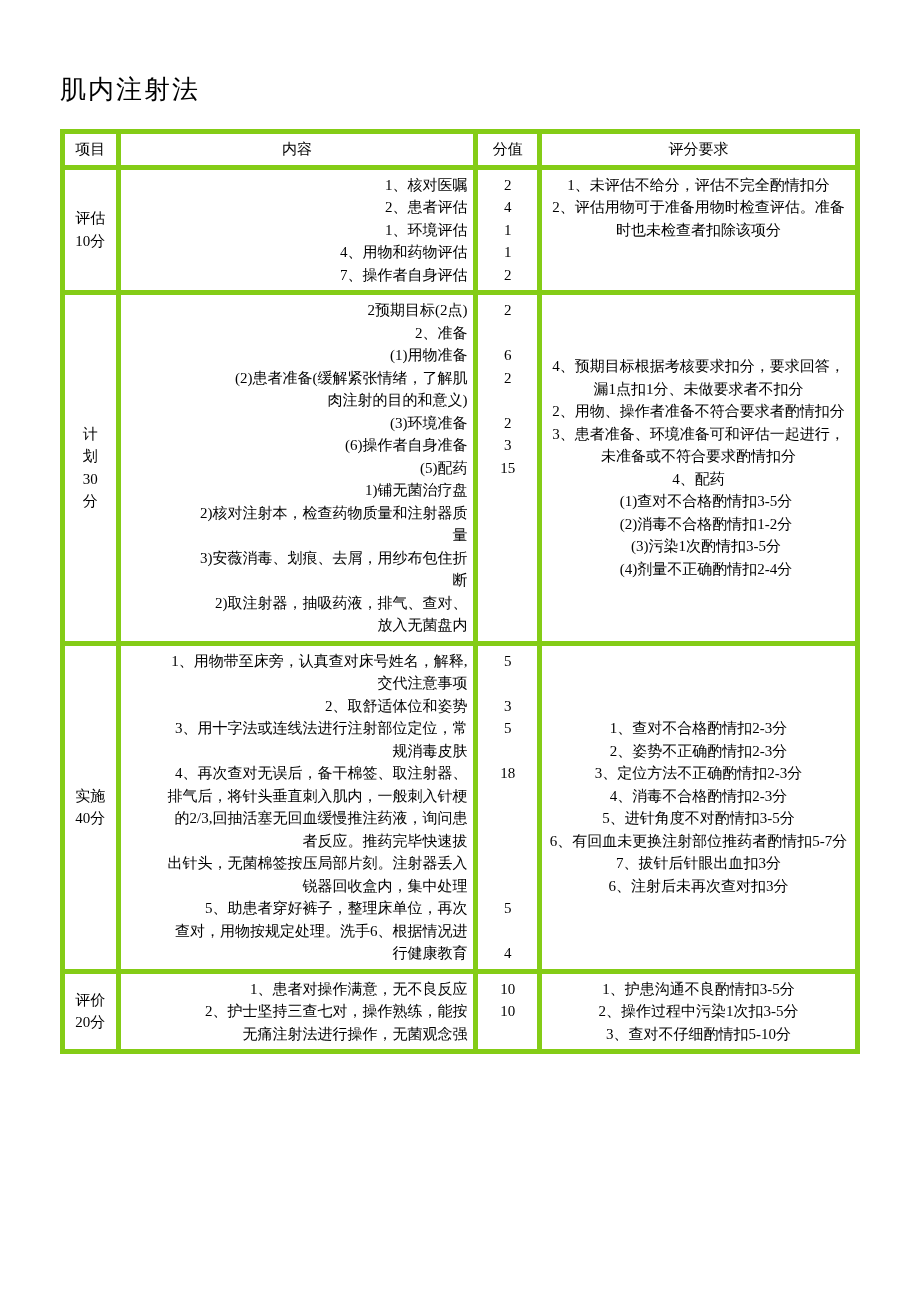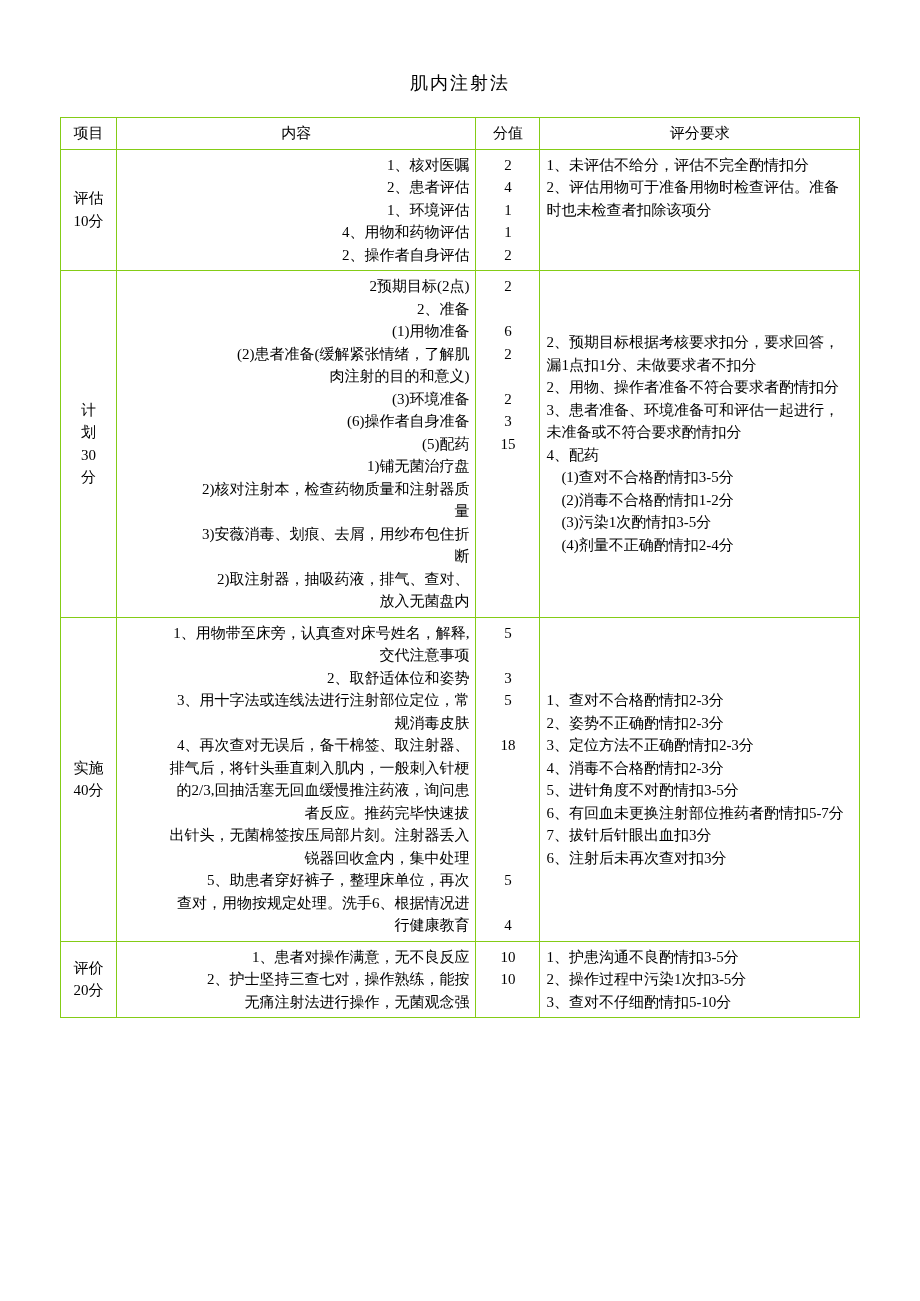--- a/index.html
+++ b/index.html
@@ -5,48 +5,48 @@
   body {
     font-family: "SimSun", "宋体", serif;
     background: #fff;
     margin: 0;
     padding: 40px 60px;
     color: #000;
     font-size: 15px;
     line-height: 1.5;
   }
   h1 {
-    text-align: center;
-    font-size: 18px;
+    text-align: left;
+    font-size: 26px;
     font-weight: normal;
     margin: 30px 0 20px 0;
     letter-spacing: 2px;
   }
   table {
     border-collapse: collapse;
     width: 100%;
     table-layout: fixed;
   }
   td, th {
-    border: 1px solid #84cc16;
+    border: 5px solid #84cc16;
     vertical-align: top;
     padding: 4px 6px;
   }
   th {
     text-align: center;
     font-weight: normal;
   }
   .col-proj { width: 7%; text-align: center; vertical-align: middle; }
   .col-content { width: 45%; }
   .col-score { width: 8%; text-align: center; }
   .col-req { width: 40%; }
   .vmid { vertical-align: middle; }
   .score-cell { text-align: center; }
   .content-cell { text-align: right; }
-  .req-cell { text-align: left; }
+  .req-cell { text-align: center; }
   .lineblock { display:block; }
 </style>
 </head>
 <body>
 
 <h1>肌内注射法</h1>
 
 <table>
   <colgroup>
     <col class="col-proj">
@@ -65,21 +65,21 @@
   <tr>
     <td class="col-proj vmid">
       <span style="white-space:pre-line;">评估
 10分</span>
     </td>
     <td class="content-cell">
       <span class="lineblock">1、核对医嘱</span>
       <span class="lineblock">2、患者评估</span>
       <span class="lineblock">1、环境评估</span>
       <span class="lineblock">4、用物和药物评估</span>
-      <span class="lineblock">2、操作者自身评估</span>
+      <span class="lineblock">7、操作者自身评估</span>
     </td>
     <td class="score-cell">
       <span class="lineblock">2</span>
       <span class="lineblock">4</span>
       <span class="lineblock">1</span>
       <span class="lineblock">1</span>
       <span class="lineblock">2</span>
     </td>
     <td class="req-cell">
       <span class="lineblock">1、未评估不给分，评估不完全酌情扣分</span>
@@ -115,21 +115,21 @@
       <span class="lineblock">2</span>
       <span class="lineblock">&nbsp;</span>
       <span class="lineblock">6</span>
       <span class="lineblock">2</span>
       <span class="lineblock">&nbsp;</span>
       <span class="lineblock">2</span>
       <span class="lineblock">3</span>
       <span class="lineblock">15</span>
     </td>
     <td class="req-cell vmid">
-      <span class="lineblock">2、预期目标根据考核要求扣分，要求回答，漏1点扣1分、未做要求者不扣分</span>
+      <span class="lineblock">4、预期目标根据考核要求扣分，要求回答，漏1点扣1分、未做要求者不扣分</span>
       <span class="lineblock">2、用物、操作者准备不符合要求者酌情扣分</span>
       <span class="lineblock">3、患者准备、环境准备可和评估一起进行，未准备或不符合要求酌情扣分</span>
       <span class="lineblock">4、配药</span>
       <span class="lineblock">　(1)查对不合格酌情扣3-5分</span>
       <span class="lineblock">　(2)消毒不合格酌情扣1-2分</span>
       <span class="lineblock">　(3)污染1次酌情扣3-5分</span>
       <span class="lineblock">　(4)剂量不正确酌情扣2-4分</span>
     </td>
   </tr>
 

